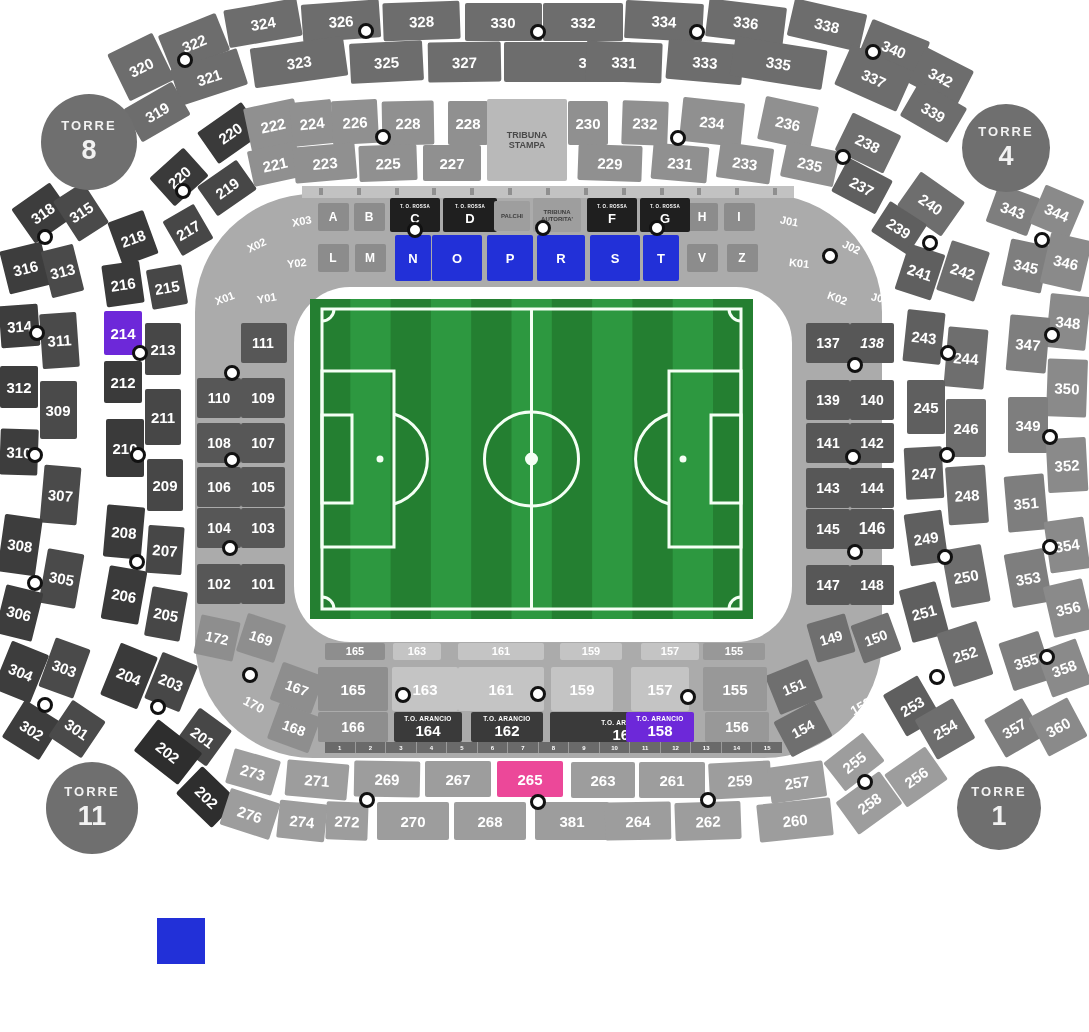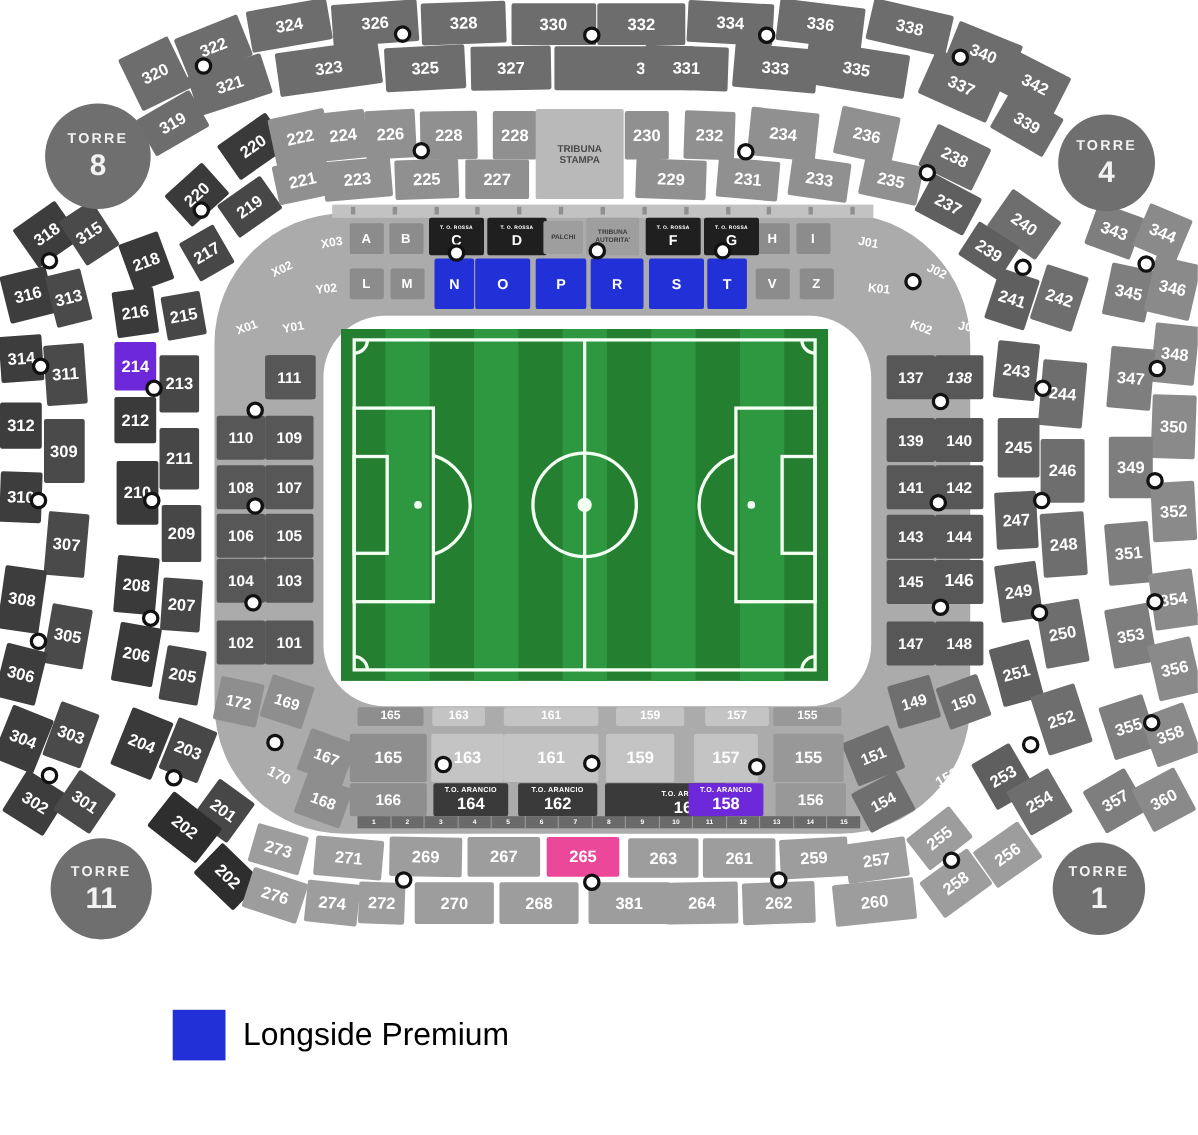--- a/index.html
+++ b/index.html
@@ -73,21 +73,20 @@
       <circle cx="373" cy="160" r="2" fill="#f4fff4"></circle>
       <path d="M12 22 A12 12 0 0 0 24 10"></path>
       <path d="M419 10 A12 12 0 0 0 431 22"></path>
       <path d="M24 310 A12 12 0 0 0 12 298"></path>
       <path d="M431 298 A12 12 0 0 0 419 310"></path>
     </g>
   </svg>
 
   <div id="legend" style="left: 157px; top: 918px;">
     <div class="swatch" style="background: rgb(34, 48, 216);"></div>
-    <div class="lg-label">Longside Premium</div>
   </div>
 <div class="sec" style="left: 163px; top: 23px; width: 62px; height: 40px; transform: rotate(-22deg); background: rgb(109, 109, 109); font-size: 15px; color: rgb(255, 255, 255);">
       <div>322</div>
     </div>
     <div class="sec" style="left: 226px; top: 4px; width: 74px; height: 38px; transform: rotate(-10deg); background: rgb(109, 109, 109); font-size: 15px; color: rgb(255, 255, 255);">
       <div>324</div>
     </div>
     <div class="sec" style="left: 302px; top: 2px; width: 78px; height: 38px; transform: rotate(-4deg); background: rgb(109, 109, 109); font-size: 15px; color: rgb(255, 255, 255);">
       <div>326</div>
     </div>

